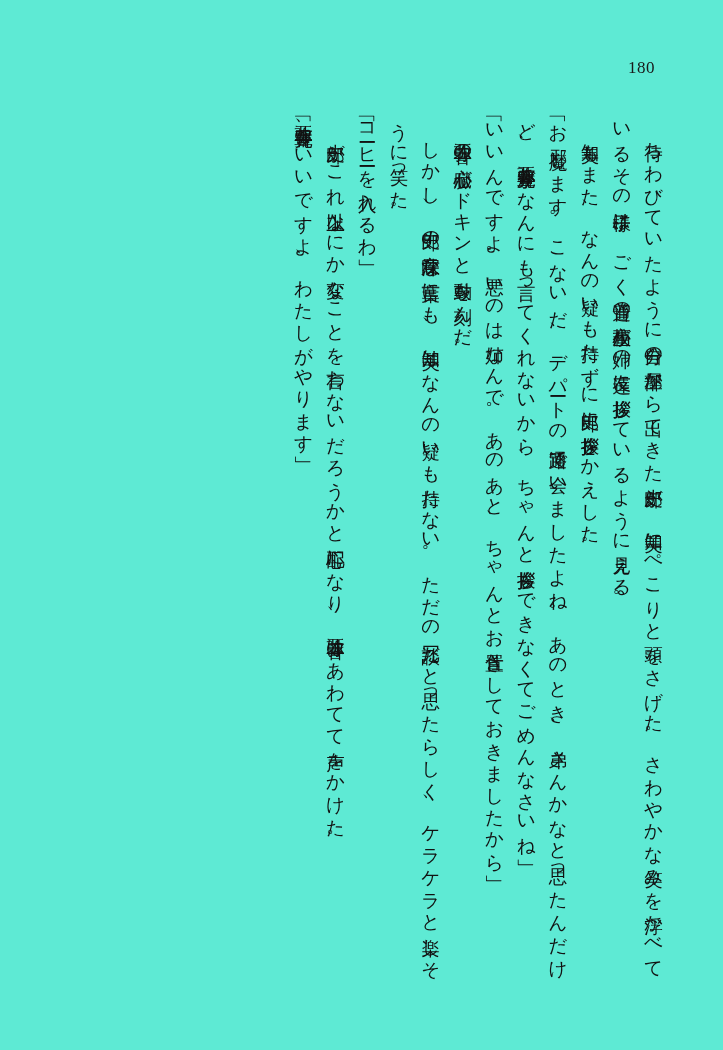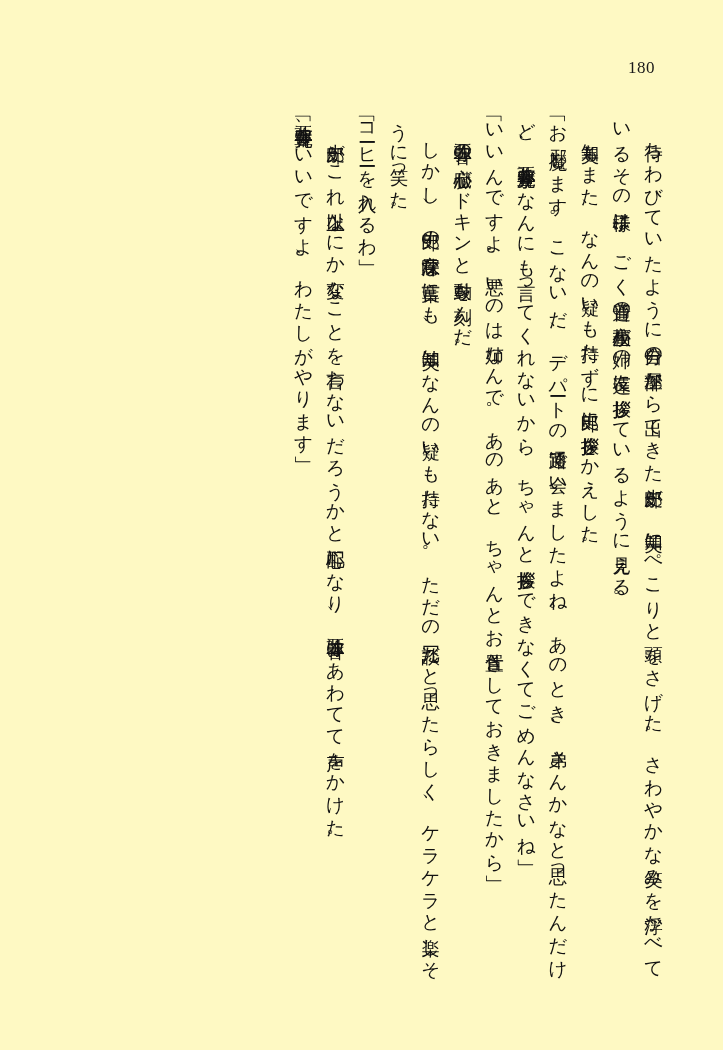--- a/index.html
+++ b/index.html
@@ -11,21 +11,21 @@
     width: 723px;
     height: 1050px;
     overflow: hidden;
     font-family: "DejaVu Serif", "Liberation Serif", serif;
     color: #111111;
   }
   .page {
     position: relative;
     width: 723px;
     height: 1050px;
-    background: #fef9c3;
+    background: #5eead4;
   }
   .page-number {
     position: absolute;
     top: 58px;
     right: 68px;
     font-size: 17px;
     font-family: "Liberation Serif", "DejaVu Serif", serif;
     letter-spacing: 0.5px;
     color: #1a1a1a;
   }

